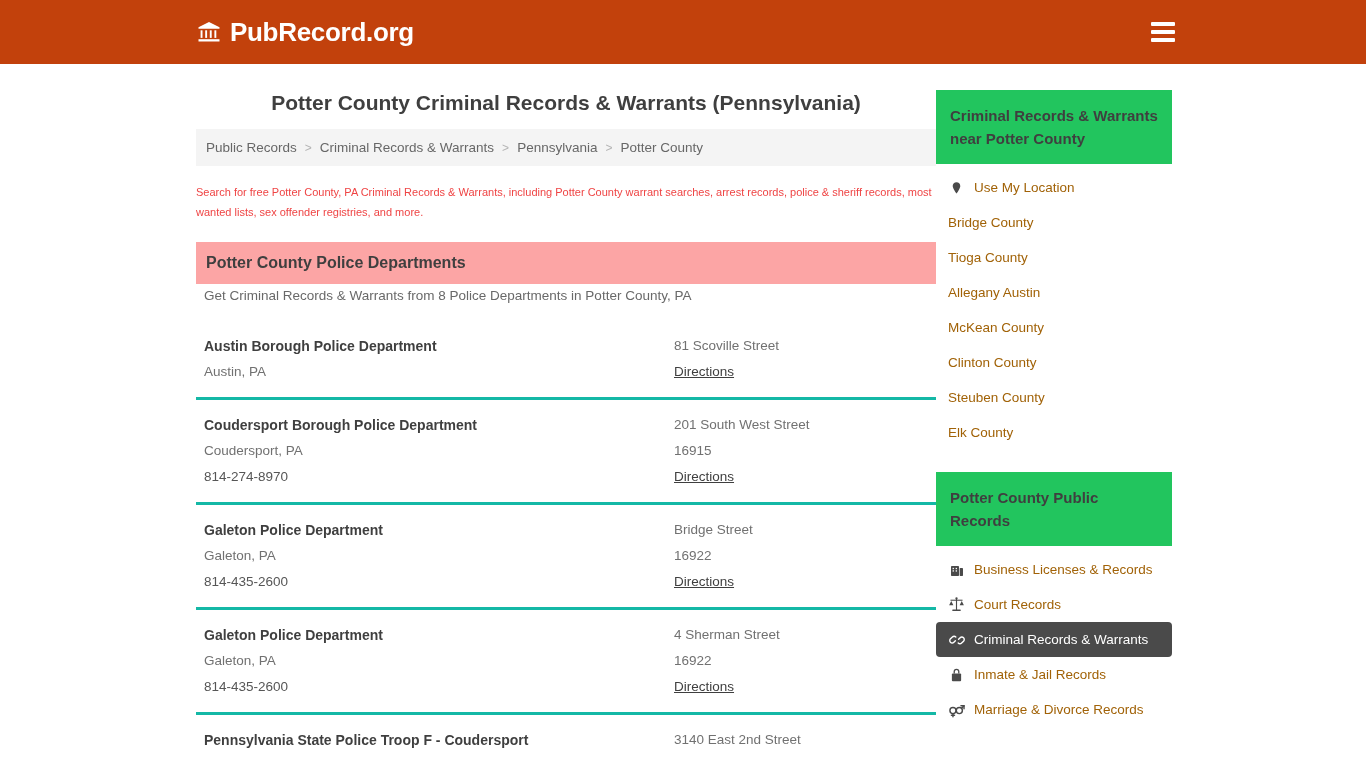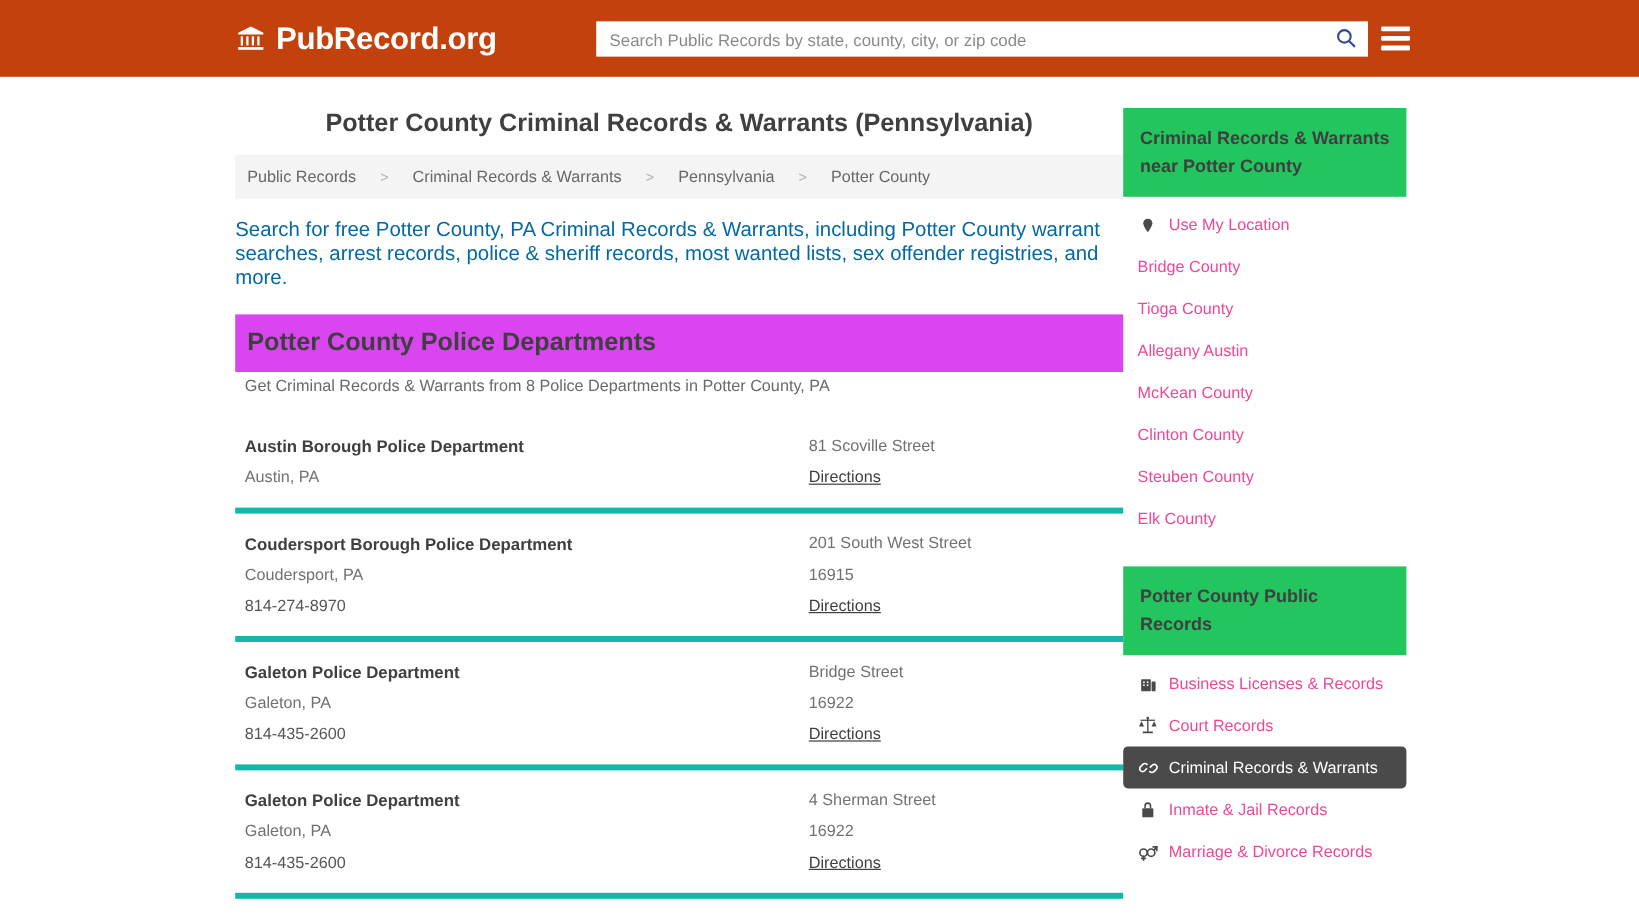--- a/index.html
+++ b/index.html
@@ -108,60 +108,60 @@
 
   
   .breadcrumb {
     background: #f4f4f4;
     padding: 11px 10px;
     font-size: 13.5px;
     color: #676767;
     display: flex;
     align-items: center;
     flex-wrap: wrap;
-    gap: 12px;
+    gap: 0;
   }
   .breadcrumb a {
     color: #676767;
     text-decoration: none;
     cursor: pointer;
   }
   .breadcrumb .sep {
     color: #b4b4b4;
     margin: 0 8px;
     font-size: 12px;
   }
   .breadcrumb .current { color: #676767; }
 
   .intro {
-    font-size: 17px;
+    font-size: 11px;
     line-height: 20px;
-    color: #0369a1;
+    color: #ef4444;
     margin: 16px 0 20px 0;
   }
 
   
   .section-head {
-    background: #d946ef;
+    background: #fca5a5;
     padding: 12px 10px;
-    font-size: 21px;
+    font-size: 16px;
     font-weight: bold;
     color: #3f3f3f;
   }
   .section-sub {
     font-size: 13.5px;
     color: #696969;
     margin: 4px 0 0 8px;
   }
 
   
   .listing-list { margin-top: 18px; }
   .listing {
     display: flex;
-    border-bottom: 5px solid #14b8a6;
+    border-bottom: 3px solid #14b8a6;
     padding: 12px 0 12px 8px;
     align-items: flex-start;
   }
   .listing:last-child { border-bottom: none; }
   .listing-left { width: 470px; flex: 0 0 470px; }
   .listing-right { flex: 1 1 auto; }
   .listing-name {
     font-size: 14px;
     font-weight: bold;
     color: #3f3f3f;
@@ -192,21 +192,21 @@
     line-height: 23px;
     margin-top: 26px;
   }
   .side-list { margin: 6px 0 0 0; padding: 0; list-style: none; }
   .side-item {
     display: flex;
     align-items: center;
     gap: 9px;
     padding: 9px 12px;
     font-size: 13.5px;
-    color: #ec4899;
+    color: #a16207;
     cursor: pointer;
     border-radius: 4px;
   }
   .side-item .label { line-height: 17px; }
   .side-item.active {
     background: #4a4a4a;
     color: #ffffff;
   }
   .side-icon {
     width: 17px; height: 17px;
@@ -230,31 +230,20 @@
         <rect x="3.6" y="10.3" width="1.9" height="7.6"></rect>
         <rect x="8.2" y="10.3" width="1.9" height="7.6"></rect>
         <rect x="12.8" y="10.3" width="1.9" height="7.6"></rect>
         <rect x="17.4" y="10.3" width="1.9" height="7.6"></rect>
         <rect x="1.5" y="19.2" width="21" height="2.3"></rect>
       </svg>
     </span>
     <span class="brand-text">PubRecord.org</span>
   </a>
 
-  <div class="search-wrap">
-    <input class="search-input" type="text" placeholder="Search Public Records by state, county, city, or zip code" style="">
-    <button class="search-btn">
-      <span>
-        <svg viewBox="0 0 24 24" width="19" height="19" fill="none" stroke="#2e4890" stroke-width="2.2" aria-hidden="true">
-          <circle cx="10.5" cy="10.5" r="6.6"></circle>
-          <line x1="15.4" y1="15.4" x2="21" y2="21" stroke-linecap="round"></line>
-        </svg>
-      </span>
-    </button>
-  </div>
 
   <div class="hamburger">
     <span></span>
     <span></span>
     <span></span>
   </div>
 </div>
 
 <div class="page">
 

